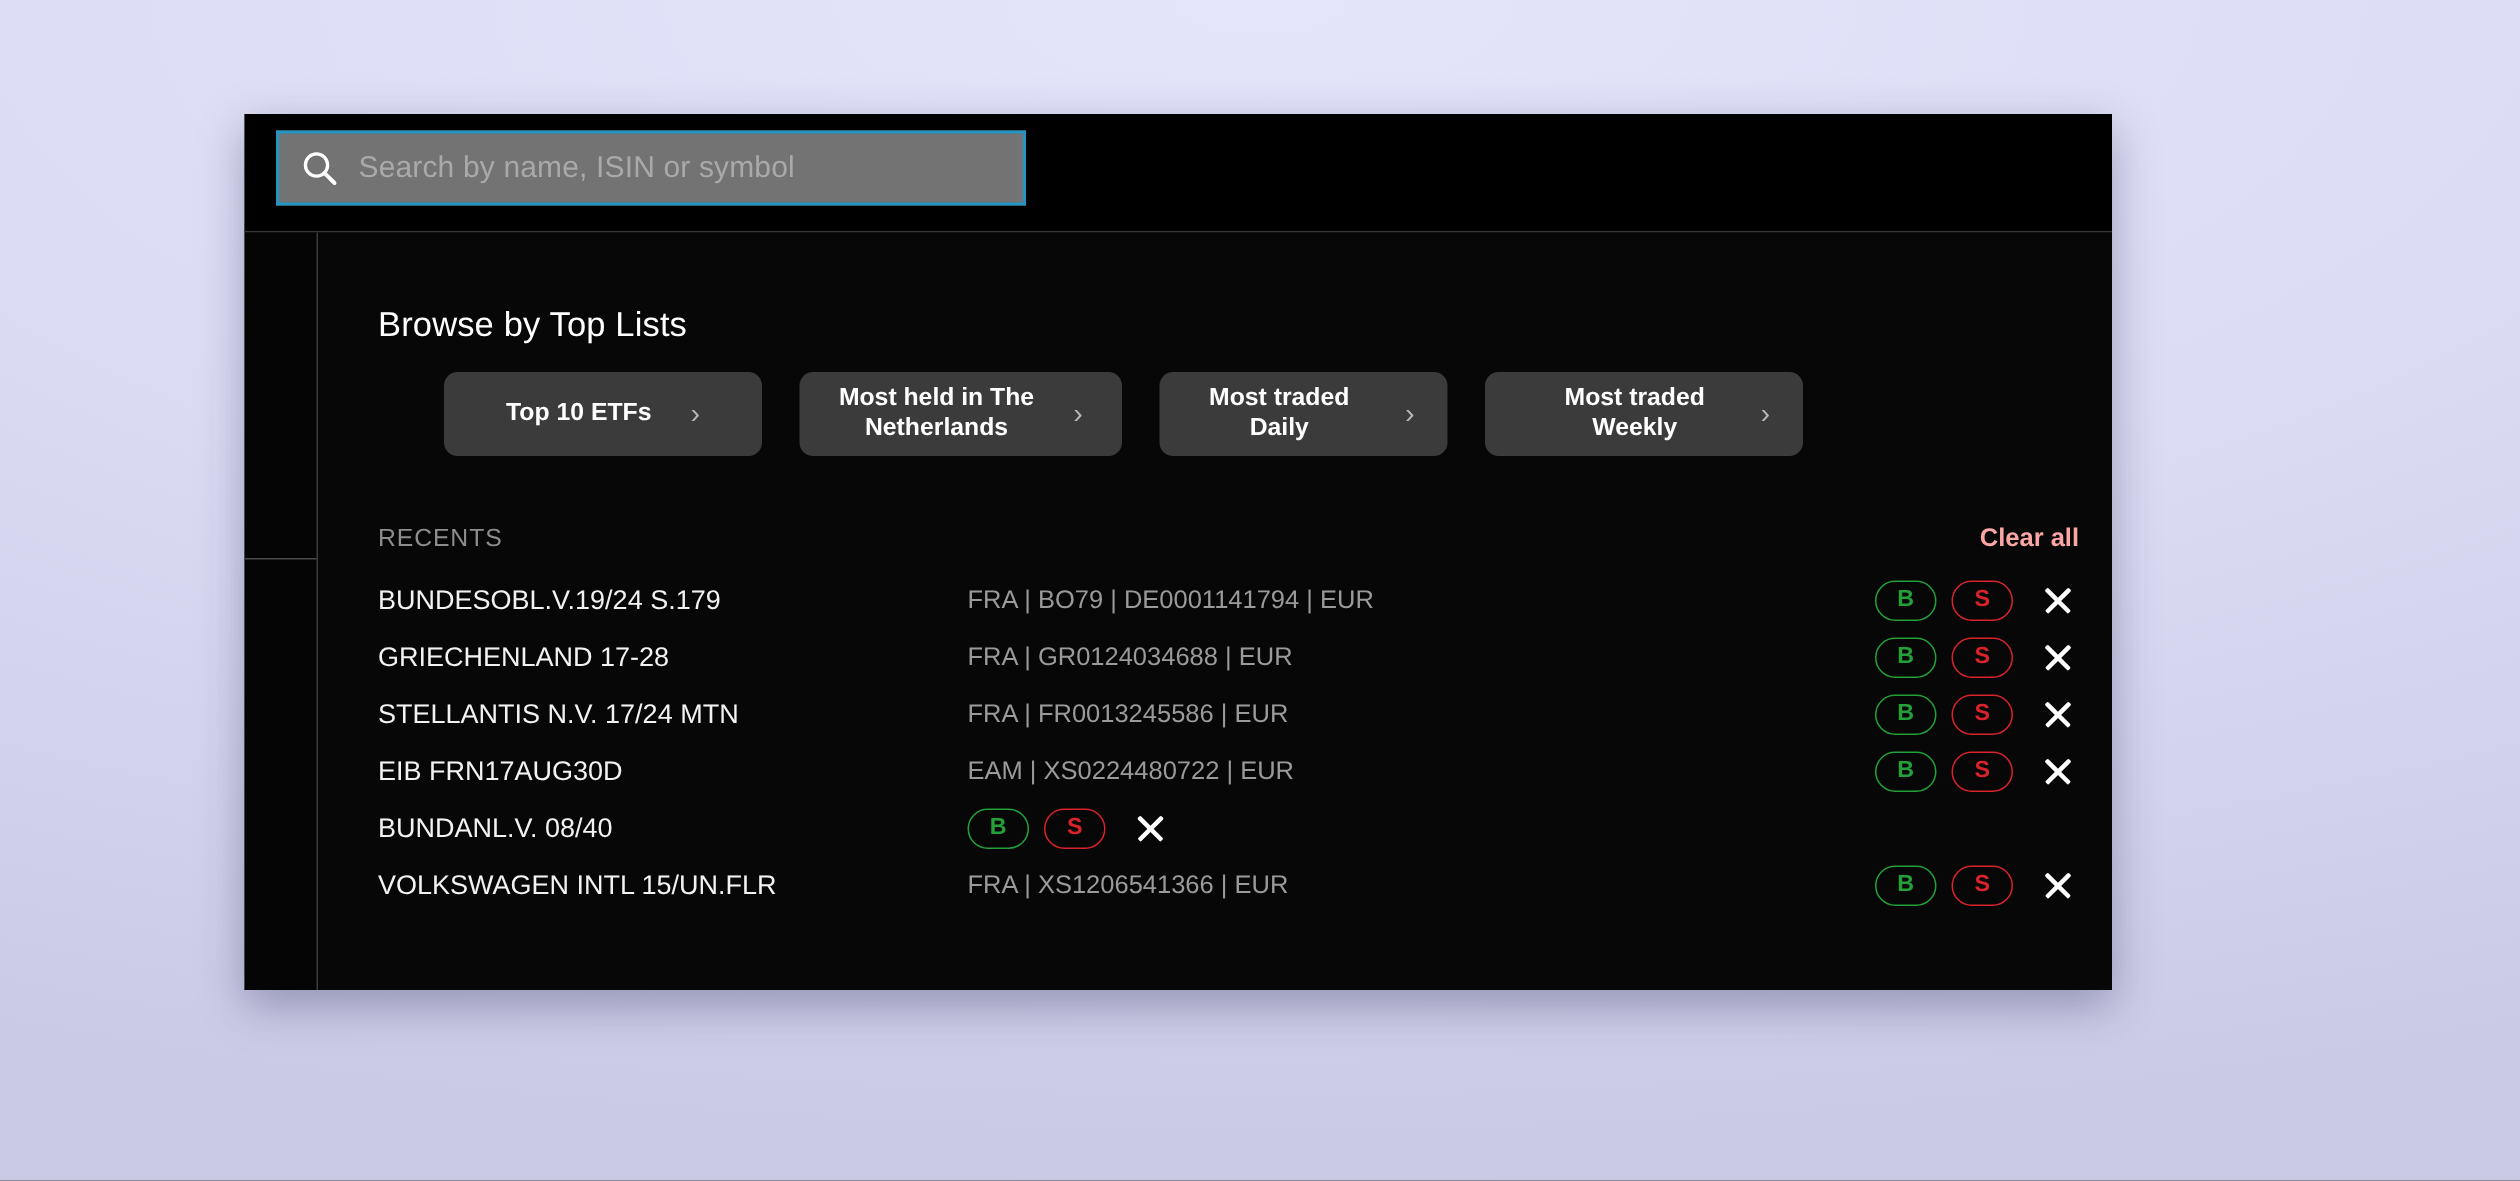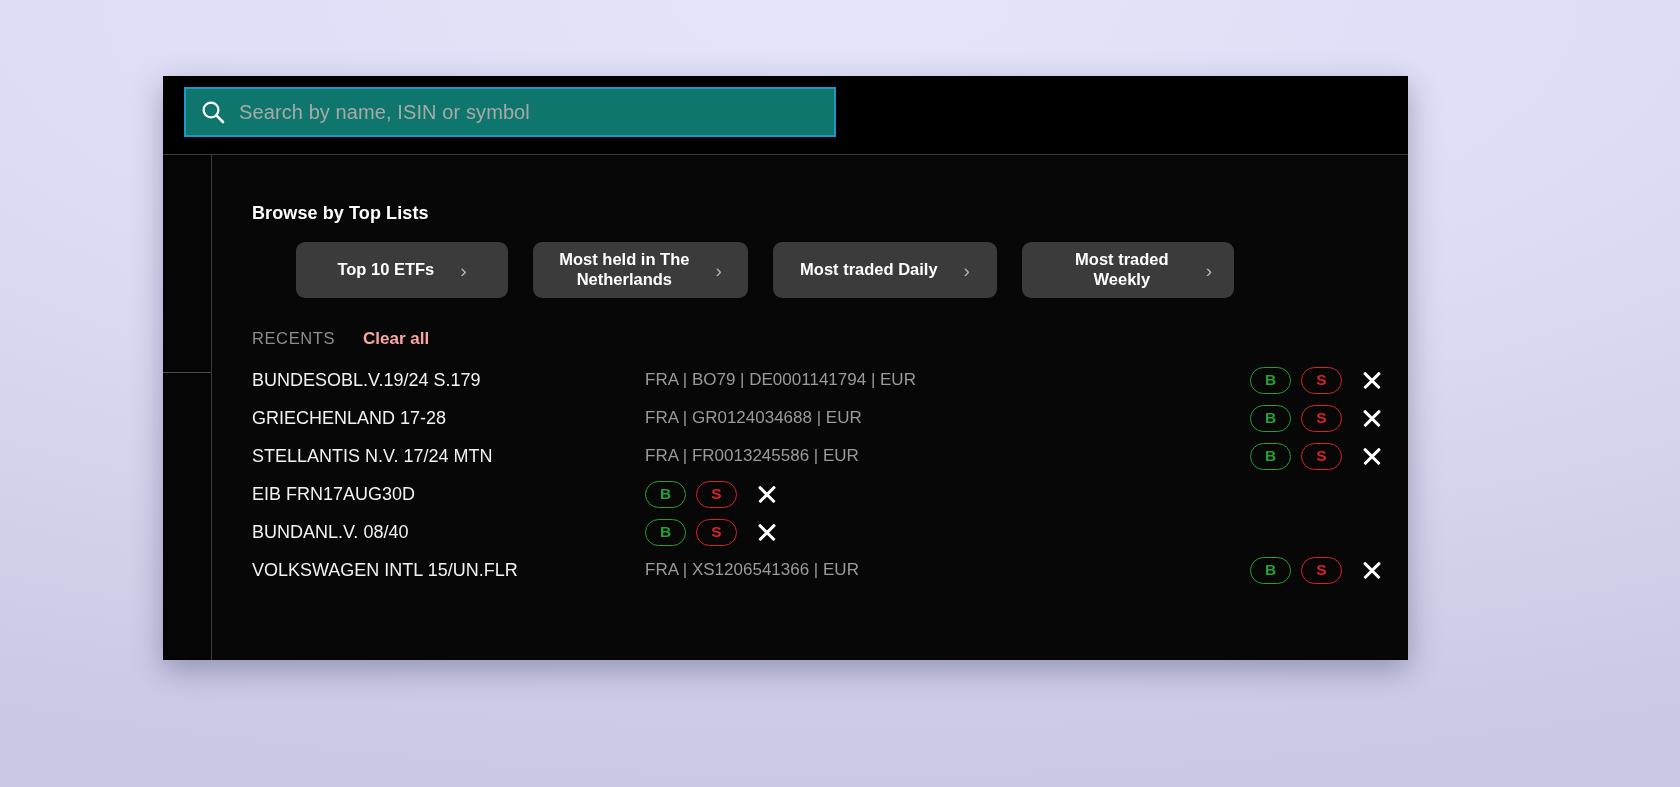--- a/index.html
+++ b/index.html
@@ -40,23 +40,23 @@
   .search-header {
     position: relative;
     height: 79px;
     background: #000000;
   }
 
   .search-box {
     position: absolute;
     left: 21px;
     top: 11px;
-    width: 652px;
+    width: 500px;
     height: 50px;
-    background: #0f766e;
+    background: #737373;
     border: 2px solid #2196c4;
     display: flex;
     align-items: center;
     padding-left: 14px;
   }
 
   .search-icon {
     width: 26px;
     height: 26px;
     flex: 0 0 auto;
@@ -114,22 +114,22 @@
   
   .content {
     flex: 1 1 auto;
     position: relative;
     padding: 0 22px 0 40px;
     background: #070707;
   }
 
   .section-title {
     color: #ffffff;
-    font-size: 18px;
-    font-weight: bold;
+    font-size: 23px;
+    font-weight: normal;
     letter-spacing: 0.1px;
     margin-top: 48px;
   }
 
   
   .toplists {
     display: flex;
     gap: 25px;
     margin-top: 18px;
   }
@@ -157,28 +157,29 @@
   }
   .chip-arrow {
     color: #b6b6b6;
     font-size: 19px;
     line-height: 1;
     flex: 0 0 auto;
     font-weight: 500;
   }
   .chip-1 { width: 212px; margin-left: 44px; }
   .chip-2 { width: 215px; }
-  .chip-3 { width: 224px; }
+  .chip-3 { width: 192px; }
   .chip-4 { width: 212px; padding-left: 42px; }
 
   
   .recents-bar {
     display: flex;
     align-items: baseline;
-    margin-top: 31px;
+    justify-content: space-between;
+    margin-top: 45px;
     gap: 28px;
   }
   .recents-label {
     color: #8d8d8d;
     font-size: 16.5px;
     letter-spacing: 0.6px;
   }
   .clear-all {
     color: #fca5a5;
     font-size: 17px;
@@ -349,20 +350,21 @@
           <span class="row-meta">FRA | FR0013245586 | EUR</span>
           <span class="row-actions">
             <button class="pill pill-buy">B</button>
             <button class="pill pill-sell">S</button>
             <button class="close-btn"></button>
           </span>
         </div>
 
         <div class="row">
           <span class="row-name">EIB FRN17AUG30D</span>
+          <span class="row-meta">EAM | XS0224480722 | EUR</span>
           <span class="row-actions">
             <button class="pill pill-buy">B</button>
             <button class="pill pill-sell">S</button>
             <button class="close-btn"></button>
           </span>
         </div>
 
         <div class="row">
           <span class="row-name">BUNDANL.V. 08/40</span>
           <span class="row-actions">

